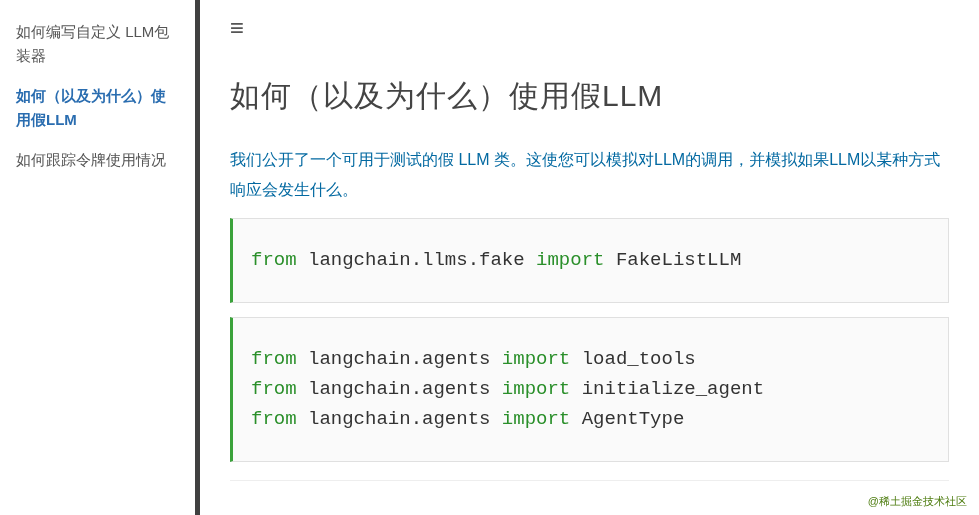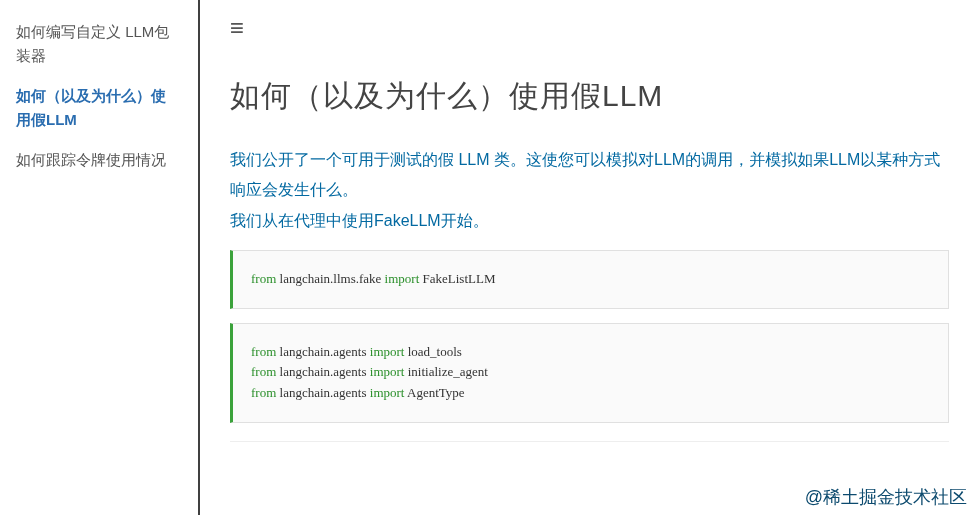--- a/index.html
+++ b/index.html
@@ -8,21 +8,21 @@
       color: #333;
       display: flex;
       width: 979px;
       height: 515px;
       overflow: hidden;
       background: #fff;
     }
     .sidebar {
       width: 200px;
       padding: 12px 10px 12px 16px;
-      border-right: 2px solid #404040;
+      border-right: 5px solid #404040;
       flex-shrink: 0;
     }
     .sidebar-item {
       font-size: 15px;
       line-height: 1.6;
       color: #555;
       padding: 8px 12px 8px 0;
       cursor: pointer;
     }
     .sidebar-item.active {
@@ -55,57 +55,56 @@
       font-size: 16px;
       line-height: 1.85;
       color: #0369a1;
       margin-bottom: 2px;
     }
     .code-block {
       margin-top: 14px;
       border: 1px solid #e0e0e0;
       border-left: 3px solid #3ba23b;
       background: #fafafa;
-      padding: 18px 18px;
-      font-family: Liberation Serif, serif;
-      font-size: 13px;
+      padding: 26px 18px;
+      font-family: Liberation Mono, monospace;
+      font-size: 19px;
       line-height: 1.6;
       white-space: pre;
       color: #333;
       overflow-x: auto;
     }
     .code-block .kw-from { color: #2a8f2a; }
     .code-block .kw-import { color: #2a8f2a; }
     .code-block .mod { color: #333; }
     .code-block .name { color: #333; }
     .watermark {
       position: absolute;
       right: 12px;
       bottom: 6px;
-      font-size: 18px;
-      color: #0c4a6e;
+      font-size: 11px;
+      color: #4d7c0f;
     }
     hr.faint { border: none; border-top: 1px solid #eee; margin-top: 18px; }
   </style>
 </head>
 <body>
 
 <nav class="sidebar">
   <div class="sidebar-item">如何编写自定义 LLM包装器</div>
   <div class="sidebar-item active">如何（以及为什么）使用假LLM</div>
   <div class="sidebar-item">如何跟踪令牌使用情况</div>
 </nav>
 
 <main class="main">
   <span class="menu-btn">≡</span>
 
   <h1 class="page-title">如何（以及为什么）使用假LLM</h1>
 
   <p class="paragraph">我们公开了一个可用于测试的假 LLM 类。这使您可以模拟对LLM的调用，并模拟如果LLM以某种方式响应会发生什么。</p>
-  <p class="paragraph">我们从在代理中使用FakeLLM开始。</p>
 
   <div class="code-block"><span class="kw-from">from</span> <span class="mod">langchain.llms.fake</span> <span class="kw-import">import</span> <span class="name">FakeListLLM</span></div>
 
   <div class="code-block"><span class="kw-from">from</span> <span class="mod">langchain.agents</span> <span class="kw-import">import</span> <span class="name">load_tools</span>
 <span class="kw-from">from</span> <span class="mod">langchain.agents</span> <span class="kw-import">import</span> <span class="name">initialize_agent</span>
 <span class="kw-from">from</span> <span class="mod">langchain.agents</span> <span class="kw-import">import</span> <span class="name">AgentType</span></div>
 
   <hr class="faint">
 
   <div class="watermark">@稀土掘金技术社区</div>

